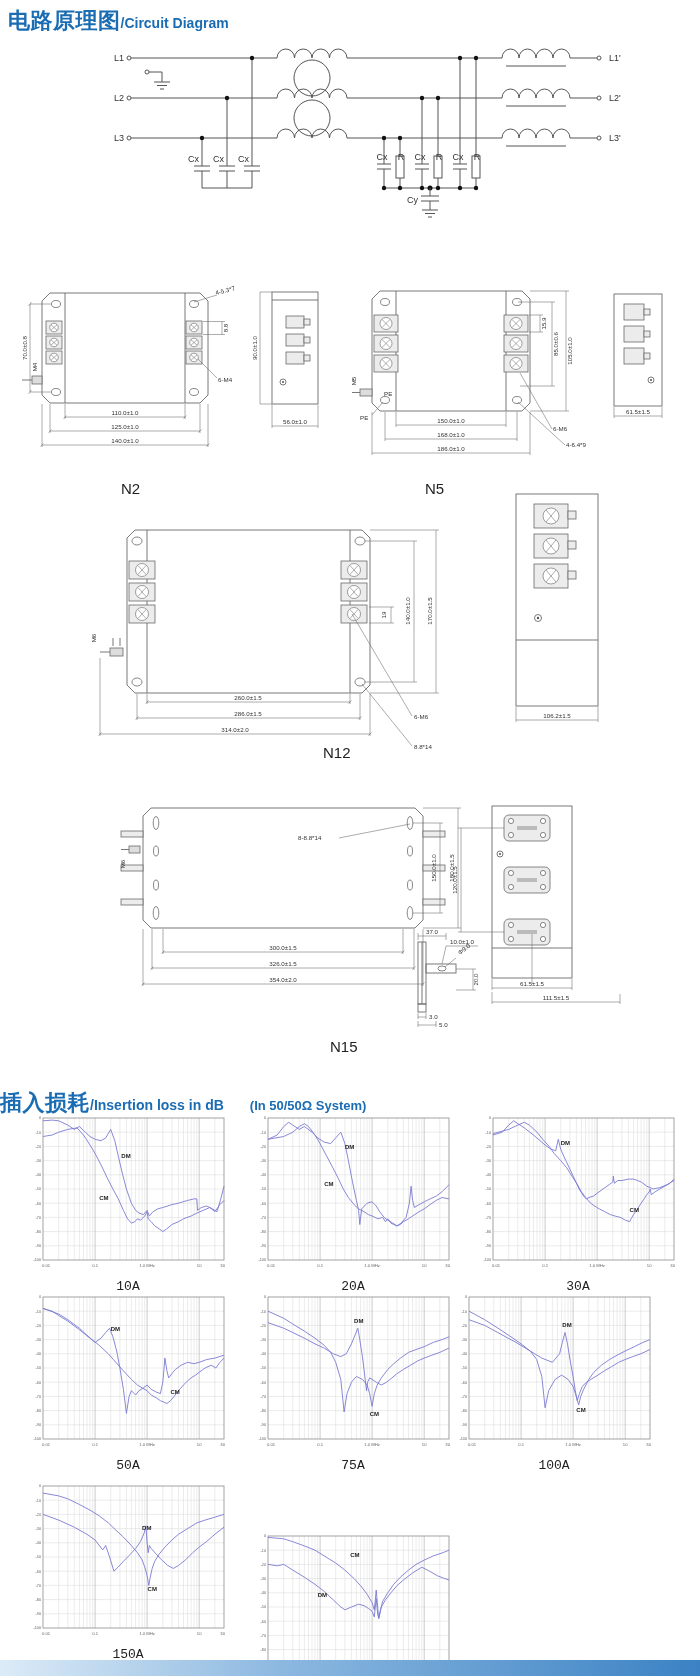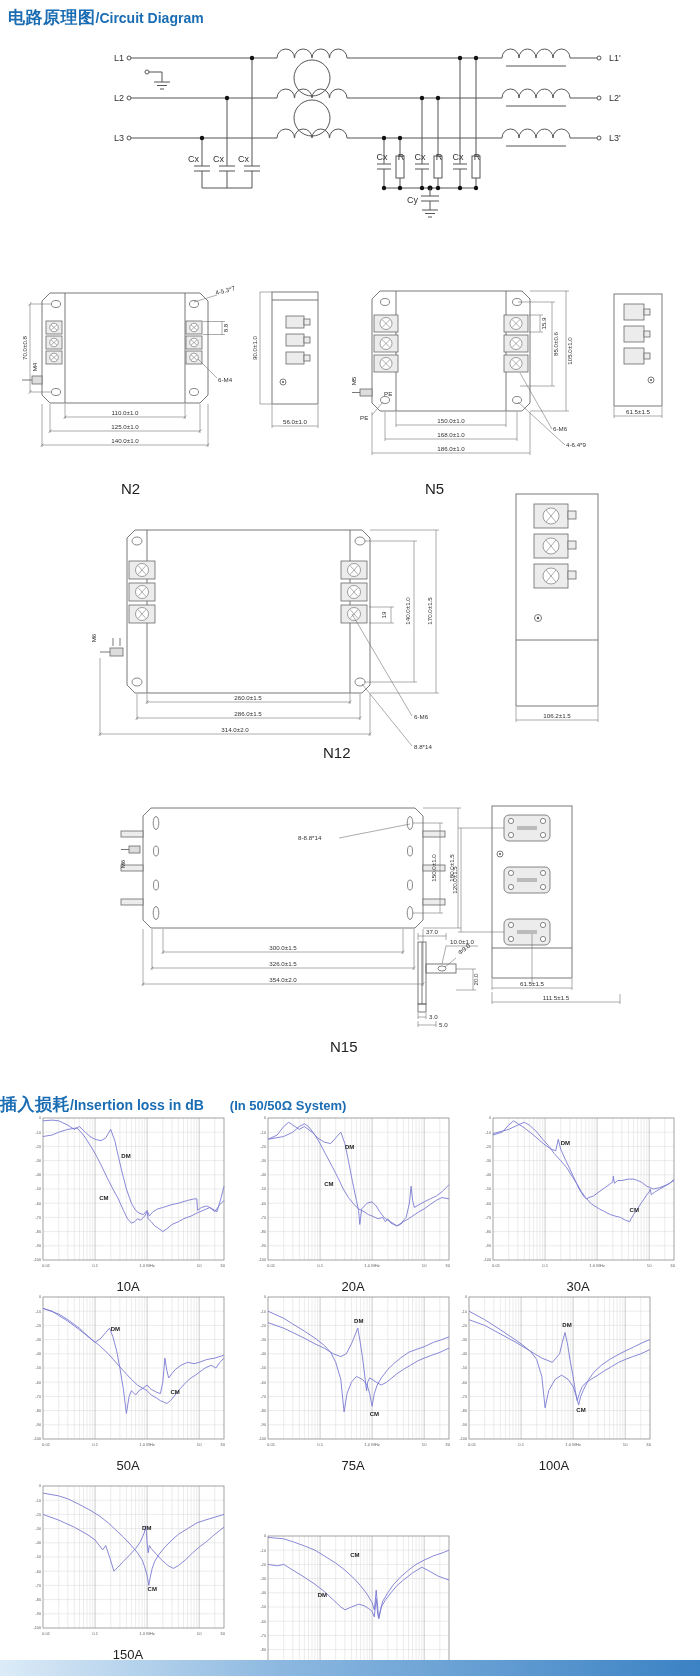--- a/index.html
+++ b/index.html
@@ -1,34 +1,34 @@
 <!DOCTYPE html>
 <html><head>
 <meta charset="utf-8">
 <style>
   html,body{margin:0;padding:0;background:#fff;}
   .page{position:relative;width:700px;height:1676px;background:#fff;font-family:"Liberation Sans",sans-serif;overflow:hidden;}
   .abs{position:absolute;}
   .sec-title{position:absolute;display:flex;align-items:baseline;color:#1a6cb3;font-weight:bold;white-space:nowrap;}
-  .sec-title .zh{font-size:17px;letter-spacing:.5px;}
+  .sec-title .zh{font-size:22px;letter-spacing:.5px;}
   .sec-title .en{font-size:14px;}
   .sec-title .note{font-size:13px;margin-left:26px;margin-top:16px;}
   .model-label{position:absolute;width:90px;text-align:left;font-size:15px;color:#222;}
   svg text{font-family:"Liberation Sans",sans-serif;}
   .dt{fill:#333;font-size:6.2px;}
   .geo{stroke:#6a6a6a;fill:none;stroke-width:.9;}
   .dim{stroke:#666;fill:none;stroke-width:.55;}
   .cellf{fill:#ececec;stroke:#6a6a6a;stroke-width:.8;}
   .holef{fill:#fff;stroke:#6a6a6a;stroke-width:.8;}
   .studf{fill:#ddd;stroke:#6a6a6a;stroke-width:.8;}
   .ck{stroke:#555;fill:none;stroke-width:1;}
   .ckt{fill:#333;font-size:9px;}
   .dot{fill:#111;stroke:none;}
   .chart{position:absolute;width:200px;}
-  .chart-title{text-align:center;font-size:13px;color:#222;margin-top:0px;}
+  .chart-title{text-align:center;font-size:13px;color:#222;margin-top:0px;font-family:Liberation Mono, monospace;}
   .footer-bar{position:absolute;left:0;bottom:0;width:700px;height:16px;
     background:linear-gradient(90deg,#dcebf7 0%,#8cb8e0 40%,#3b82c4 100%);}
 </style>
 </head>
 <body>
 
 <div class="page">
 
   <div class="sec-title" style="left:8px;top:6px">
     <span class="zh">电路原理图</span>

